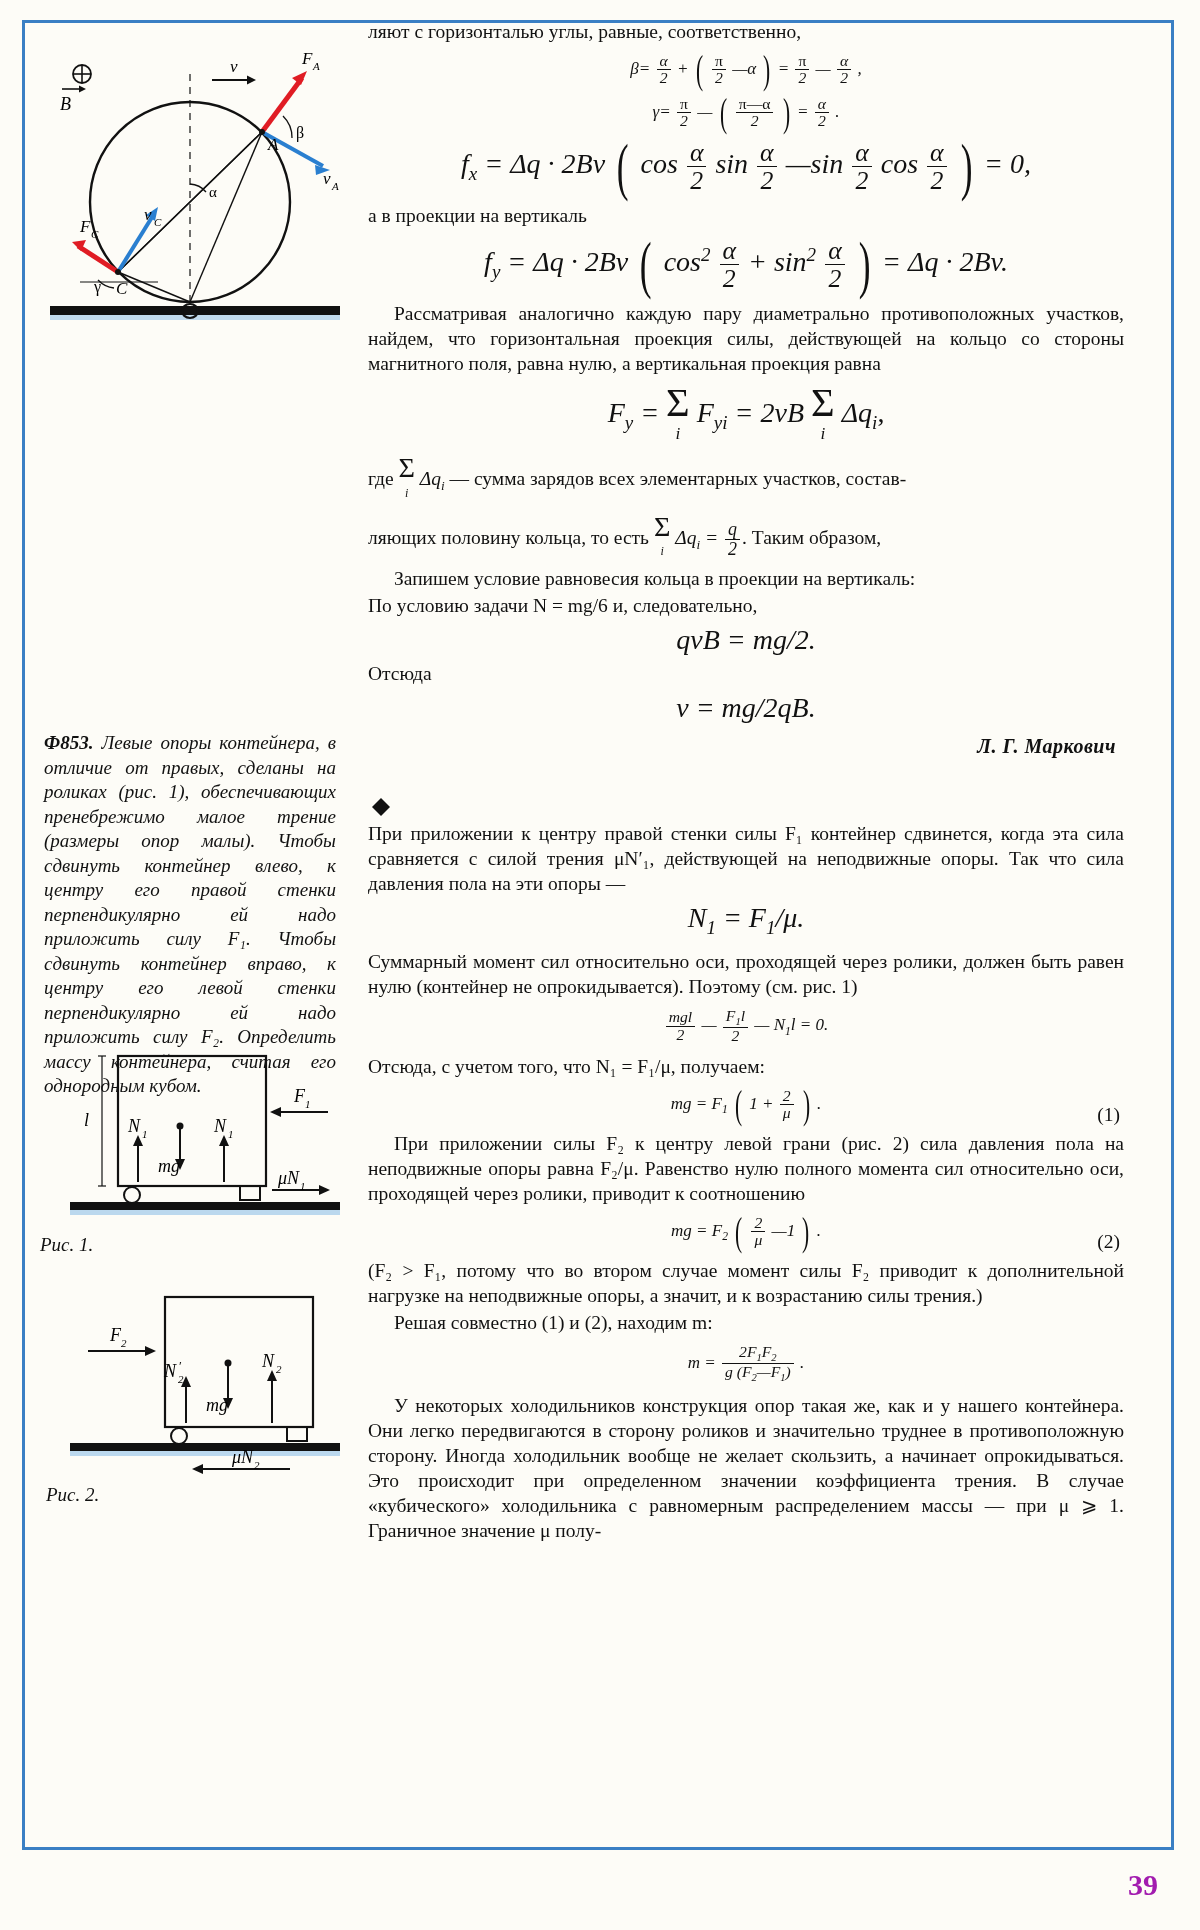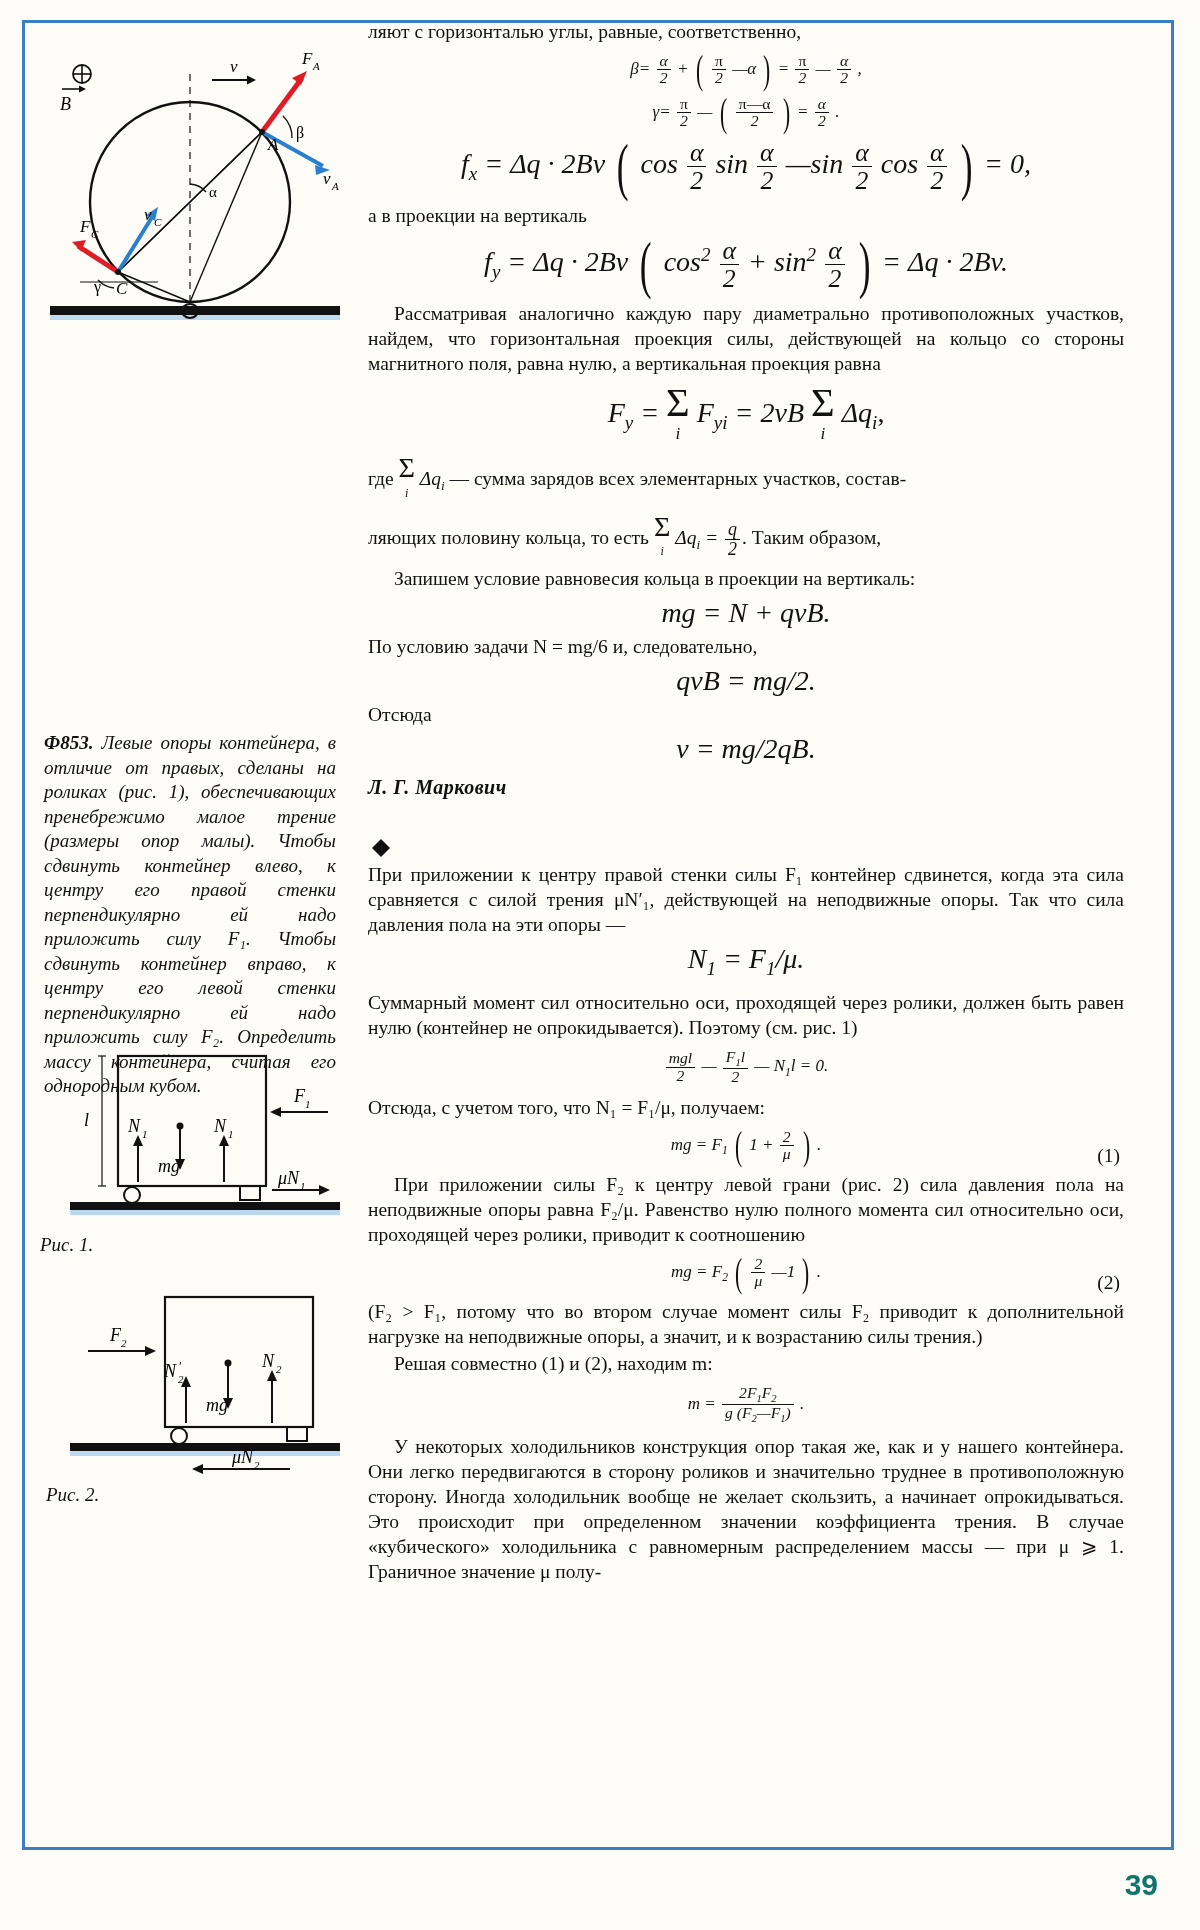--- a/index.html
+++ b/index.html
@@ -15,24 +15,24 @@
     position:absolute;
     left:22px;top:20px;
     width:1152px;height:1830px;
     border:3px solid #3a7fc4;
     box-sizing:border-box;
     background:#fdfcf7;
   }
   .page-number{
     position:absolute;
     right:42px;bottom:28px;
-    font-family:Liberation Sans, sans-serif;
+    font-family:Liberation Serif, serif;
     font-weight:bold;
     font-size:30px;
-    color:#0f766e;
+    color:#a21caf;
   }
   
   .left-col{
     position:absolute;
     left:40px;top:34px;
     width:300px;height:1770px;
   }
   .right-col{
     position:absolute;
     left:368px;top:19px;
@@ -45,21 +45,21 @@
   .indent{text-indent:26px;}
   .formula{
     text-align:center;
     font-family:"Liberation Serif", serif;
     font-style:italic;
     margin:9px 0 9px 0;
     font-size:28px;
   }
   .formula.big{font-size:17px;}
   .sig{
-    text-align:left;
+    text-align:right;
     font-style:italic;
     font-weight:bold;
     font-size:20px;
     margin-top:14px;
     margin-right:8px;
     letter-spacing:.5px;
   }
   .diamond{
     display:block;
     width:0;height:0;
@@ -360,21 +360,20 @@
   </p>
 
   <p style="margin-top:8px;">
     <span>ляющих половину кольца, то есть</span>
     <span style="font-style:italic"><span class="sum"><span class="sg">Σ</span><span class="sb">i</span></span> Δq<sub>i</sub> = <span class="frac"><span class="num">q</span><span class="den">2</span></span></span><span>. Таким образом,</span>
   </p>
 
 
   <p class="indent">Запишем условие равновесия кольца в проекции на вертикаль:</p>
 
-  <div class="formula">mg = N + qvB.</div>
 
   <p>По условию задачи N = mg/6 и, следовательно,</p>
 
   <div class="formula">qvB = mg/2.</div>
 
   <p>Отсюда</p>
 
   <div class="formula">v = mg/2qB.</div>
 
   <div class="sig">Л. Г. Маркович</div>

